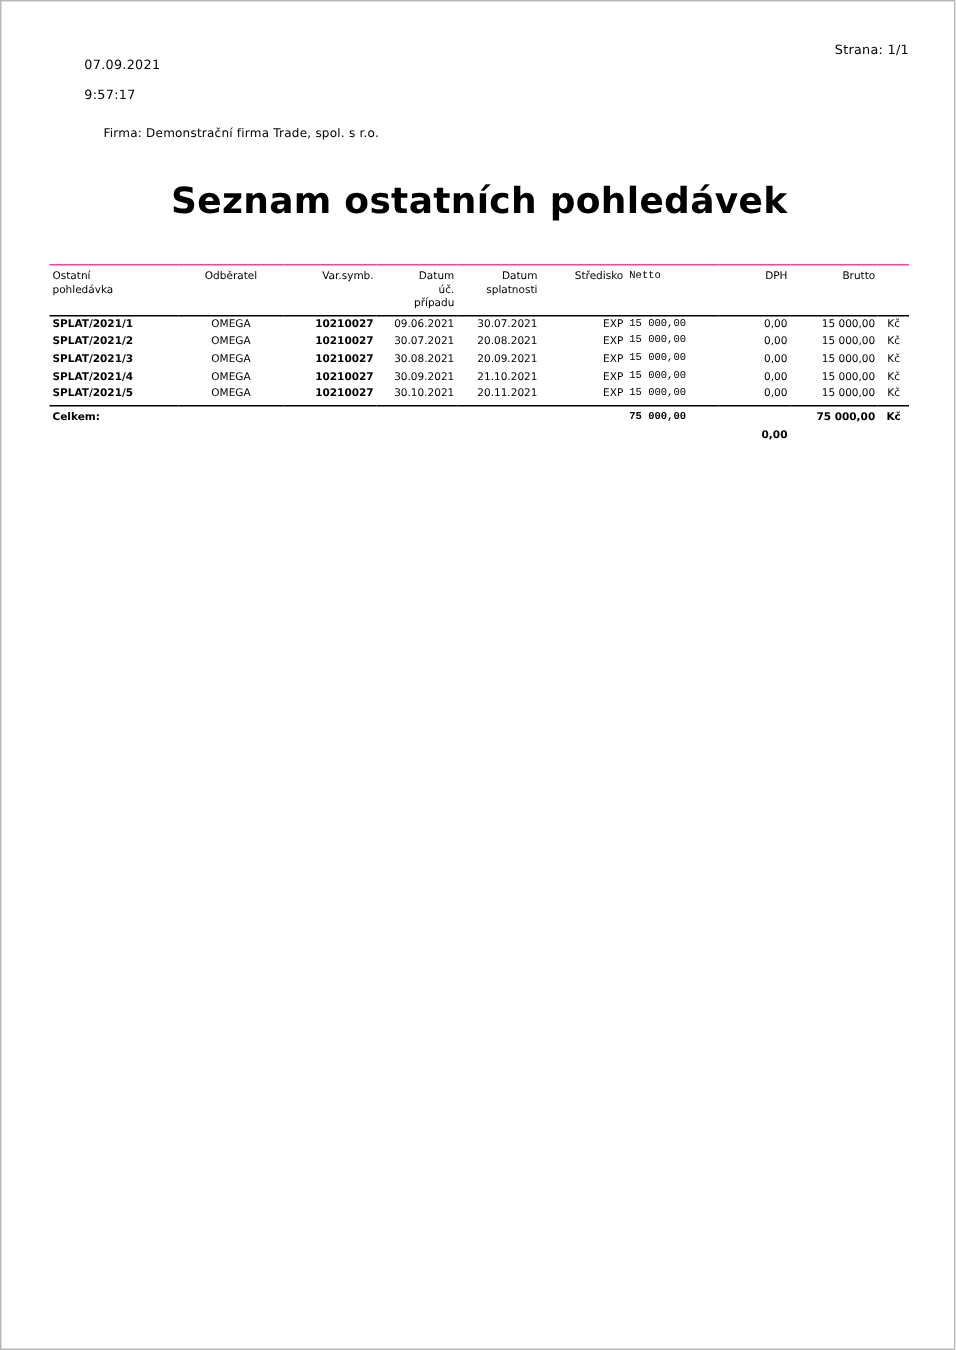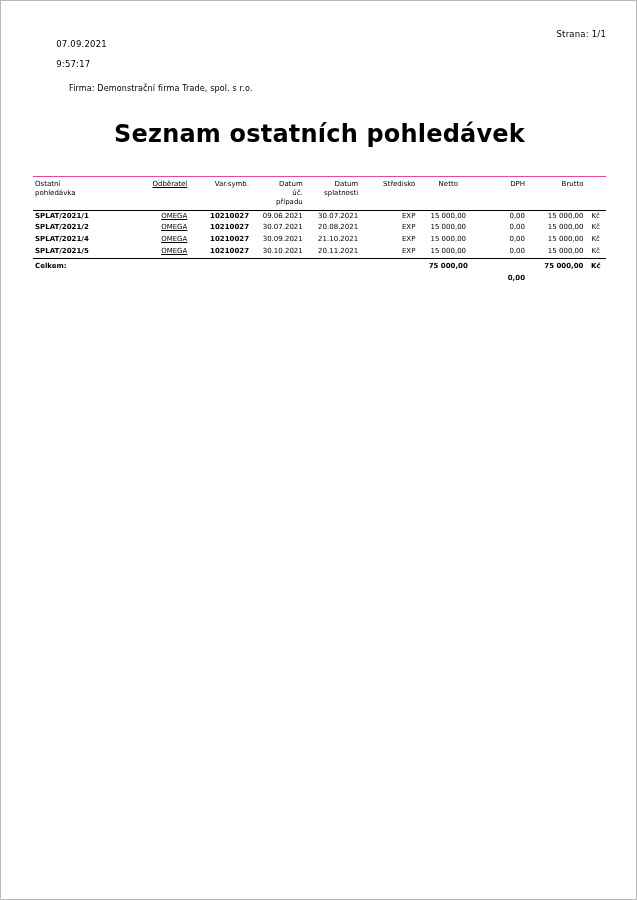--- a/index.html
+++ b/index.html
@@ -76,26 +76,26 @@
     line-height: 0;
     font-size: 0;
   }
   table.report tbody td {
     padding: 1px 2px;
     font-size: 7px;
     line-height: 1.38;
     white-space: nowrap;
   }
   .c-doc { text-align: left; width: 88px; font-weight: bold; }
-  .c-cust { text-align: right; width: 74px; text-decoration: underline; }
+  .c-cust { text-align: center; width: 74px; }
   .c-var { text-align: right; width: 62px; font-weight: bold; }
   .c-date1 { text-align: right; width: 52px; }
   .c-date2 { text-align: right; width: 54px; }
   .c-center { text-align: right; width: 58px; padding-left: 4px; }
-  .c-netto { text-align: center; width: 62px; }
+  .c-netto { text-align: left; width: 62px; font-family: Liberation Mono, monospace; }
   .c-dph { text-align: right; width: 50px; }
   .c-brutto { text-align: right; width: 58px; }
   .c-cur { text-align: center; width: 18px; padding-left: 4px; }
 
   table.report tbody tr.last-row td {
     padding-bottom: 2px;
   }
   .body-rule td {
     border-top: 1px solid #000;
     padding: 0;
@@ -175,20 +175,32 @@
           <td class="c-var">10210027</td>
           <td class="c-date1">30.07.2021</td>
           <td class="c-date2">20.08.2021</td>
           <td class="c-center">EXP</td>
           <td class="c-netto">15 000,00</td>
           <td class="c-dph">0,00</td>
           <td class="c-brutto">15 000,00</td>
           <td class="c-cur">Kč</td>
         </tr>
         <tr>
+          <td class="c-doc">SPLAT/2021/3</td>
+          <td class="c-cust">OMEGA</td>
+          <td class="c-var">10210027</td>
+          <td class="c-date1">30.08.2021</td>
+          <td class="c-date2">20.09.2021</td>
+          <td class="c-center">EXP</td>
+          <td class="c-netto">15 000,00</td>
+          <td class="c-dph">0,00</td>
+          <td class="c-brutto">15 000,00</td>
+          <td class="c-cur">Kč</td>
+        </tr>
+        <tr>
           <td class="c-doc">SPLAT/2021/4</td>
           <td class="c-cust">OMEGA</td>
           <td class="c-var">10210027</td>
           <td class="c-date1">30.09.2021</td>
           <td class="c-date2">21.10.2021</td>
           <td class="c-center">EXP</td>
           <td class="c-netto">15 000,00</td>
           <td class="c-dph">0,00</td>
           <td class="c-brutto">15 000,00</td>
           <td class="c-cur">Kč</td>

